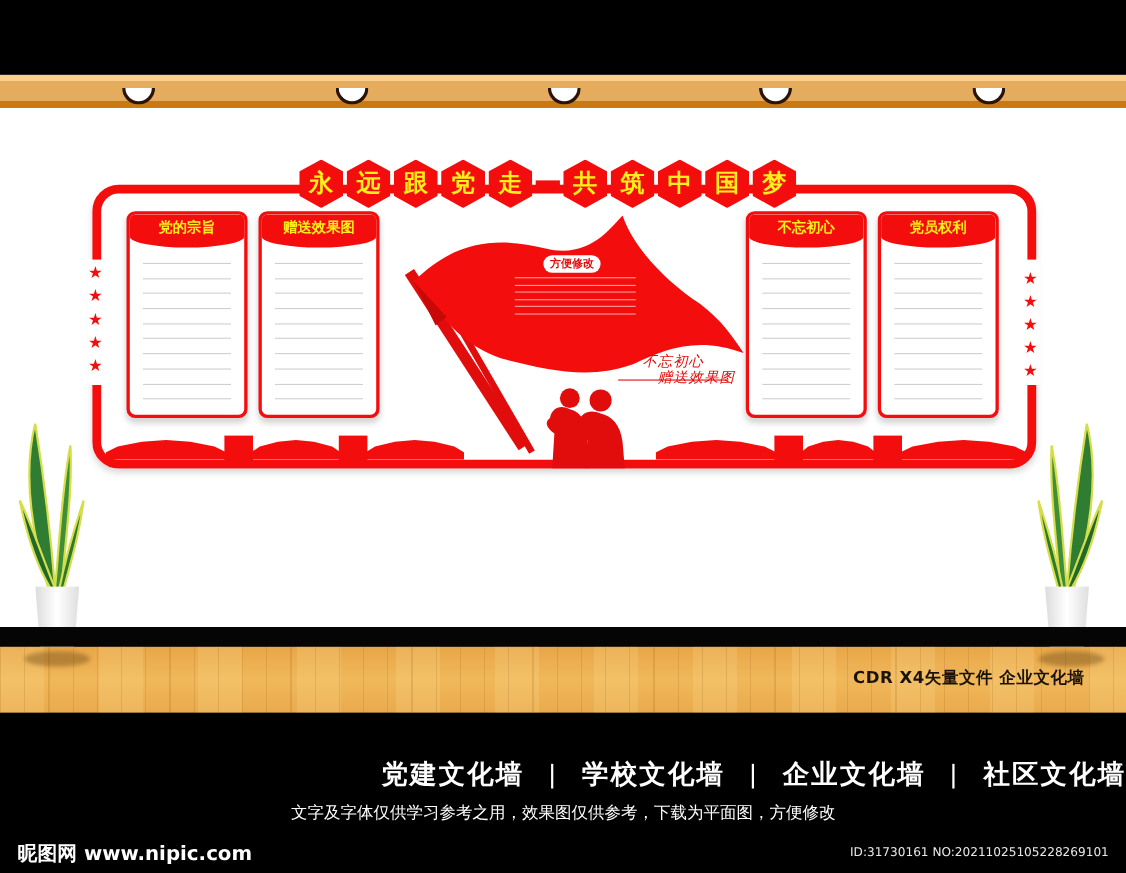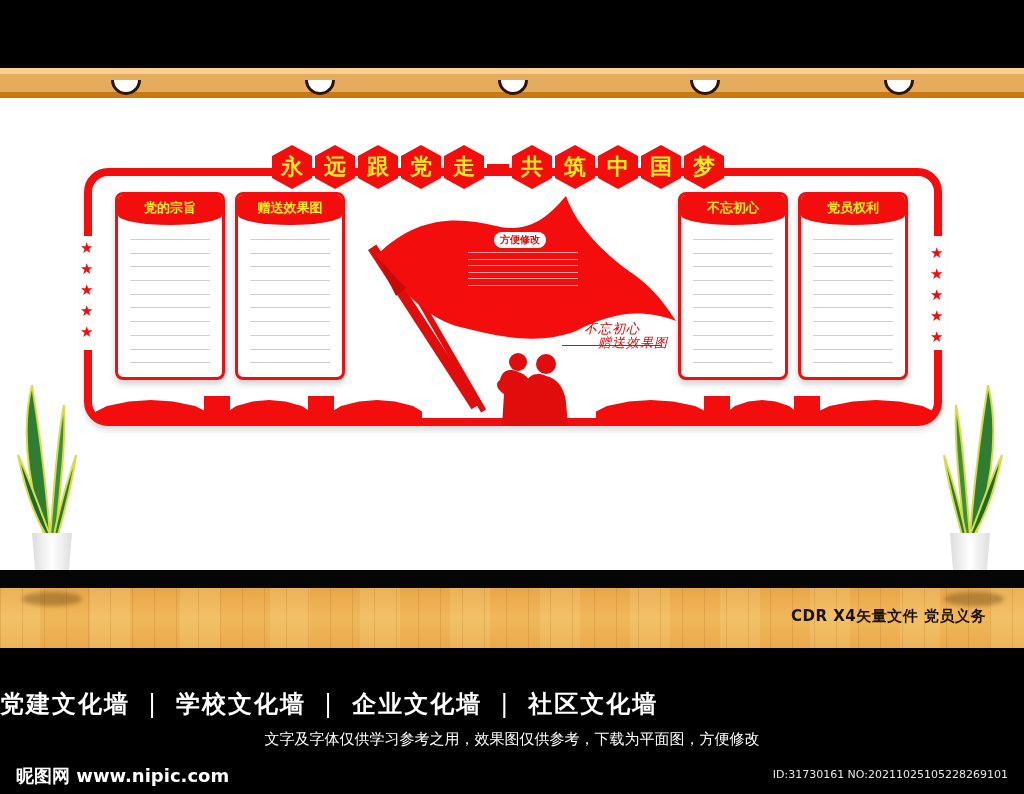--- a/index.html
+++ b/index.html
@@ -53,21 +53,21 @@
   .oath-lines { position: absolute; left: 468px; top: 252px; width: 110px; }
   .oath-line { height: 1px; background: rgba(255,255,255,.6); margin-bottom: 5.5px; }
   .slogan { position: absolute; color: #e10c0c; font-size: 13px; font-style: italic; letter-spacing: 1px; }
   .slogan-rule { position: absolute; left: 562px; top: 345px; width: 100px; height: 1px; background: #e10c0c; }
 
   .plant { position: absolute; width: 70px; height: 200px; }
   .pot { position: absolute; width: 40px; height: 58px; background: linear-gradient(90deg,#dcdcdc,#fff 50%,#dedede);
          clip-path: polygon(0 0, 100% 0, 88% 100%, 12% 100%); }
   .shadow { position: absolute; width: 60px; height: 14px; background: rgba(80,50,10,.35); border-radius: 50%; filter: blur(2px); }
 
-  .footer-cats { position: absolute; left: 0; top: 688px; width: 1024px; text-align: left; color: #fff; font-size: 24px; font-weight: bold; letter-spacing: 2px; }
+  .footer-cats { position: absolute; left: 0; top: 688px; width: 1024px; text-align: right; color: #fff; font-size: 24px; font-weight: bold; letter-spacing: 2px; font-family: Liberation Mono, monospace; }
   .footer-cats span.sep { margin: 0 18px; font-weight: normal; }
   .footer-note { position: absolute; left: 0; top: 730px; width: 1024px; text-align: center; color: #fff; font-size: 15px; }
   .wm-logo { position: absolute; left: 16px; top: 764px; color: #fff; font-size: 18px; font-weight: bold; }
   .wm-id { position: absolute; right: 16px; top: 768px; color: #e8e8e8; font-size: 11px; }
 </style>
 </head>
 <body>
 
 <div class="top-black"></div>
 <div class="beam"></div>
@@ -224,21 +224,21 @@
   <path d="M16 20 C24 60 26 110 30 150 L24 150 C20 100 14 60 16 20 Z" fill="#3f8f3a" stroke="#d5dd4a" stroke-width="2"></path>
   <path d="M62 70 C56 100 46 130 34 150 L30 150 C42 120 52 90 62 70 Z" fill="#1f6a2a" stroke="#d5dd4a" stroke-width="2"></path>
   <path d="M4 70 C14 100 22 130 26 150 L22 150 C14 120 8 100 4 70 Z" fill="#2a7a30" stroke="#d5dd4a" stroke-width="2"></path>
 </svg>
 <div class="pot" style="left:950px; top:533px;"></div>
 
 <div class="baseboard"></div>
 <div class="floor"></div>
 <div class="shadow" style="left:22px; top:592px;"></div>
 <div class="shadow" style="left:944px; top:592px;"></div>
-<div class="floor-note">CDR X4矢量文件  党员义务</div>
+<div class="floor-note">CDR X4矢量文件  企业文化墙</div>
 
 <div class="bottom-black"></div>
 
 <div class="footer-cats">
   <span>党建文化墙</span><span class="sep">|</span><span>学校文化墙</span><span class="sep">|</span><span>企业文化墙</span><span class="sep">|</span><span>社区文化墙</span>
 </div>
 <div class="footer-note">文字及字体仅供学习参考之用，效果图仅供参考，下载为平面图，方便修改</div>
 
 <div class="wm-logo">昵图网 www.nipic.com</div>
 <div class="wm-id">ID:31730161 NO:20211025105228269101</div>

